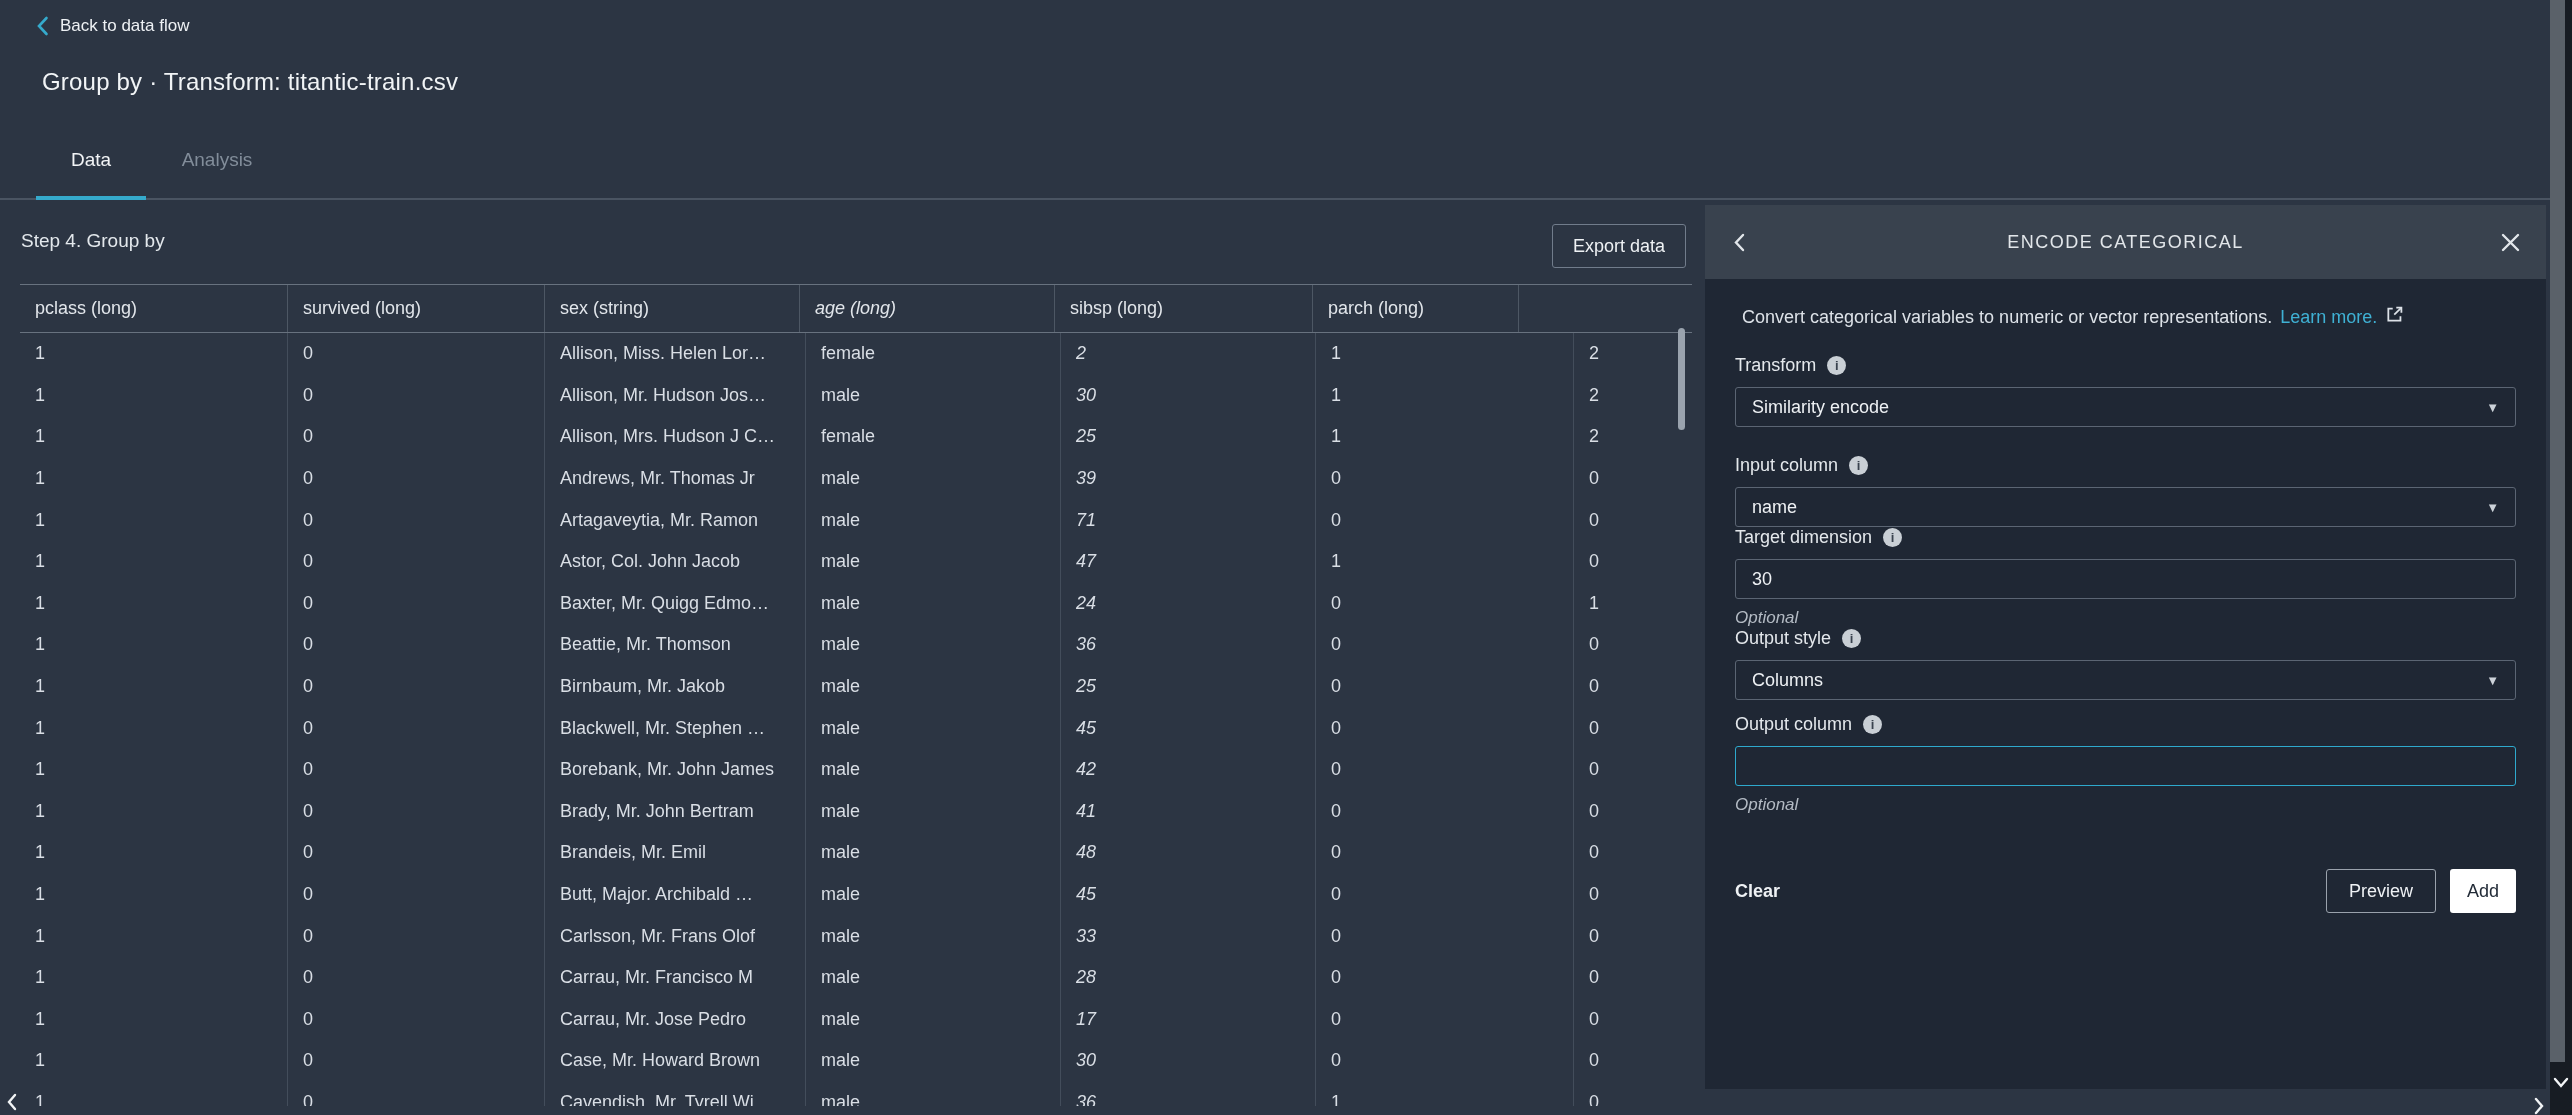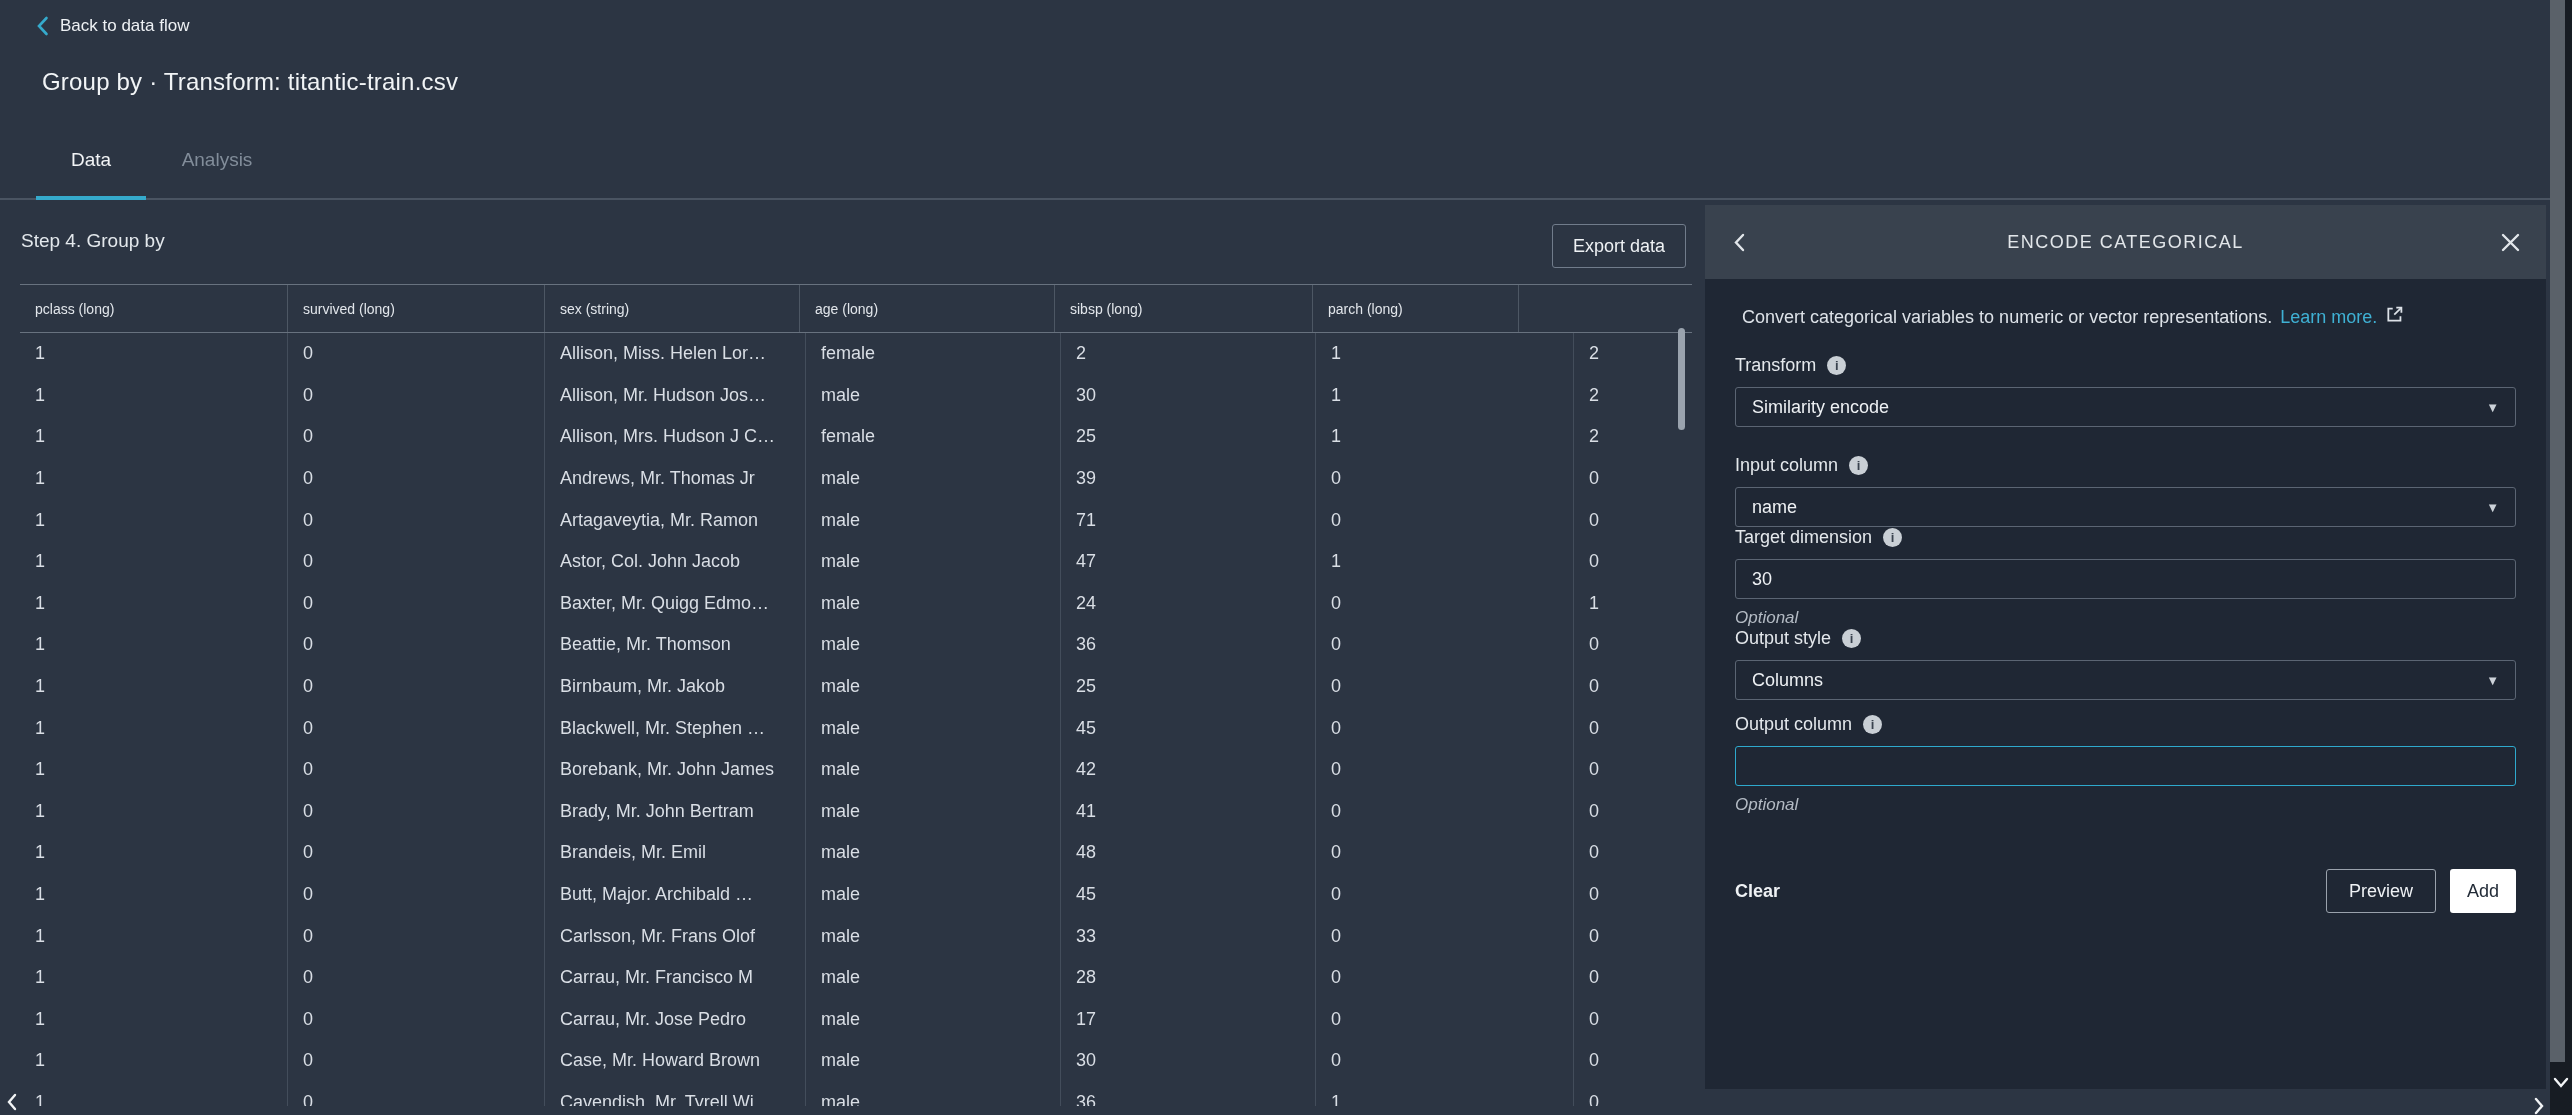--- a/index.html
+++ b/index.html
@@ -23,22 +23,22 @@
   
   .step-label { position:absolute; left:21px; top:230px; font-size:19px; color:#e3e8ec; }
   .export-btn { position:absolute; left:1552px; top:224px; height:44px; padding:0 20px; display:flex; align-items:center;
     border:1px solid #717c8b; border-radius:3px; font-size:18px; color:#eef1f4; background:transparent; cursor:pointer; }
   
   .table-wrap { position:absolute; left:20px; top:284px; width:1672px; height:822px; overflow:hidden; }
   .thead { display:flex; height:49px; border-top:1px solid #68727f; border-bottom:1px solid #68727f; width:1760px; }
   .trow { display:flex; height:41.6px; width:1760px; }
   .cell { flex:none; display:flex; align-items:center; padding-left:15px; font-size:18px; color:#d9dee5;
     white-space:nowrap; overflow:hidden; border-right:1px solid #434d5b; }
-  .hcell { font-size:14px; color:#e2e6eb; border-right:1px solid #4d5764; }
-  .c0{width:268px;} .c1{width:257px;} .c2{width:261px;} .c3{width:255px;} .c4{width:255px;} .c5{width:258px;} .c6{width:206px;}
+  .hcell { font-size:18px; color:#e2e6eb; border-right:1px solid #4d5764; }
+  .c0{width:268px;} .c1{width:257px;} .c2{width:261px;} .c3{width:255px;} .c4{width:255px;font-style:italic;} .c5{width:258px;} .c6{width:206px;}
   .table-scroll-thumb { position:absolute; left:1678px; top:328px; width:7px; height:102px; border-radius:4px; background:#9aa3ae; }
   
   .panel { position:absolute; left:1705px; top:205px; width:841px; height:884px; background:#1f2734; }
   .panel-header { height:74px; background:#39424e; display:flex; align-items:center; position:relative; }
   .panel-back { position:absolute; left:28px; cursor:pointer; display:flex; }
   .panel-title { width:100%; text-align:center; font-size:18px; letter-spacing:1.5px; color:#e2e6ea; font-weight:500; }
   .panel-close { position:absolute; right:26px; cursor:pointer; display:flex; }
   .panel-body { padding:26px 30px 0 30px; }
   .desc { font-size:18px; color:#dde2e8; margin-bottom:26px; display:flex; align-items:center; flex-wrap:wrap; gap:8px;margin-left:7px; }
   .learn-more { color:#3fb1d4; cursor:pointer; }

